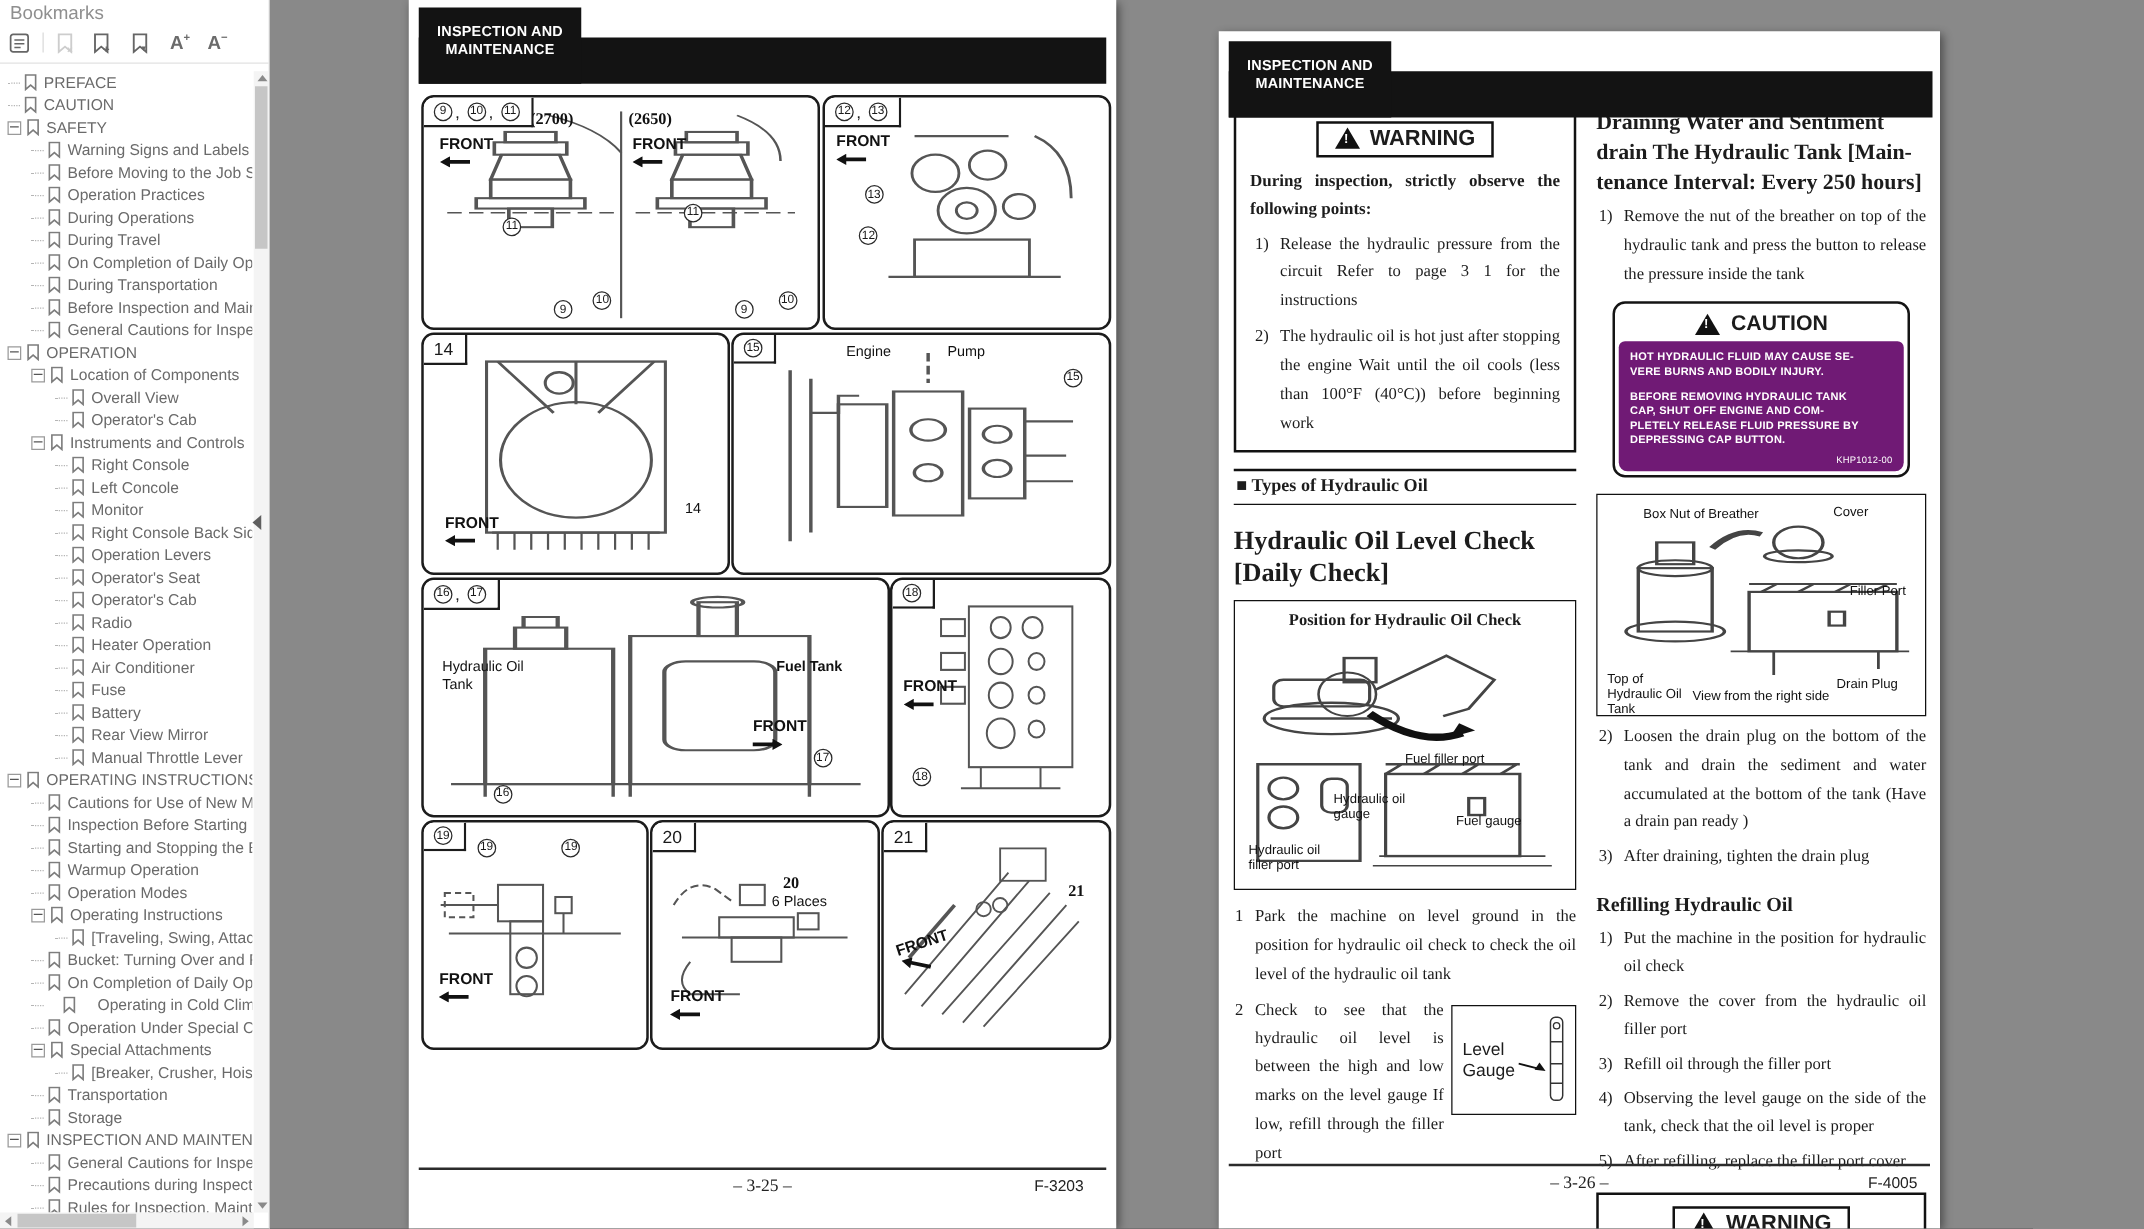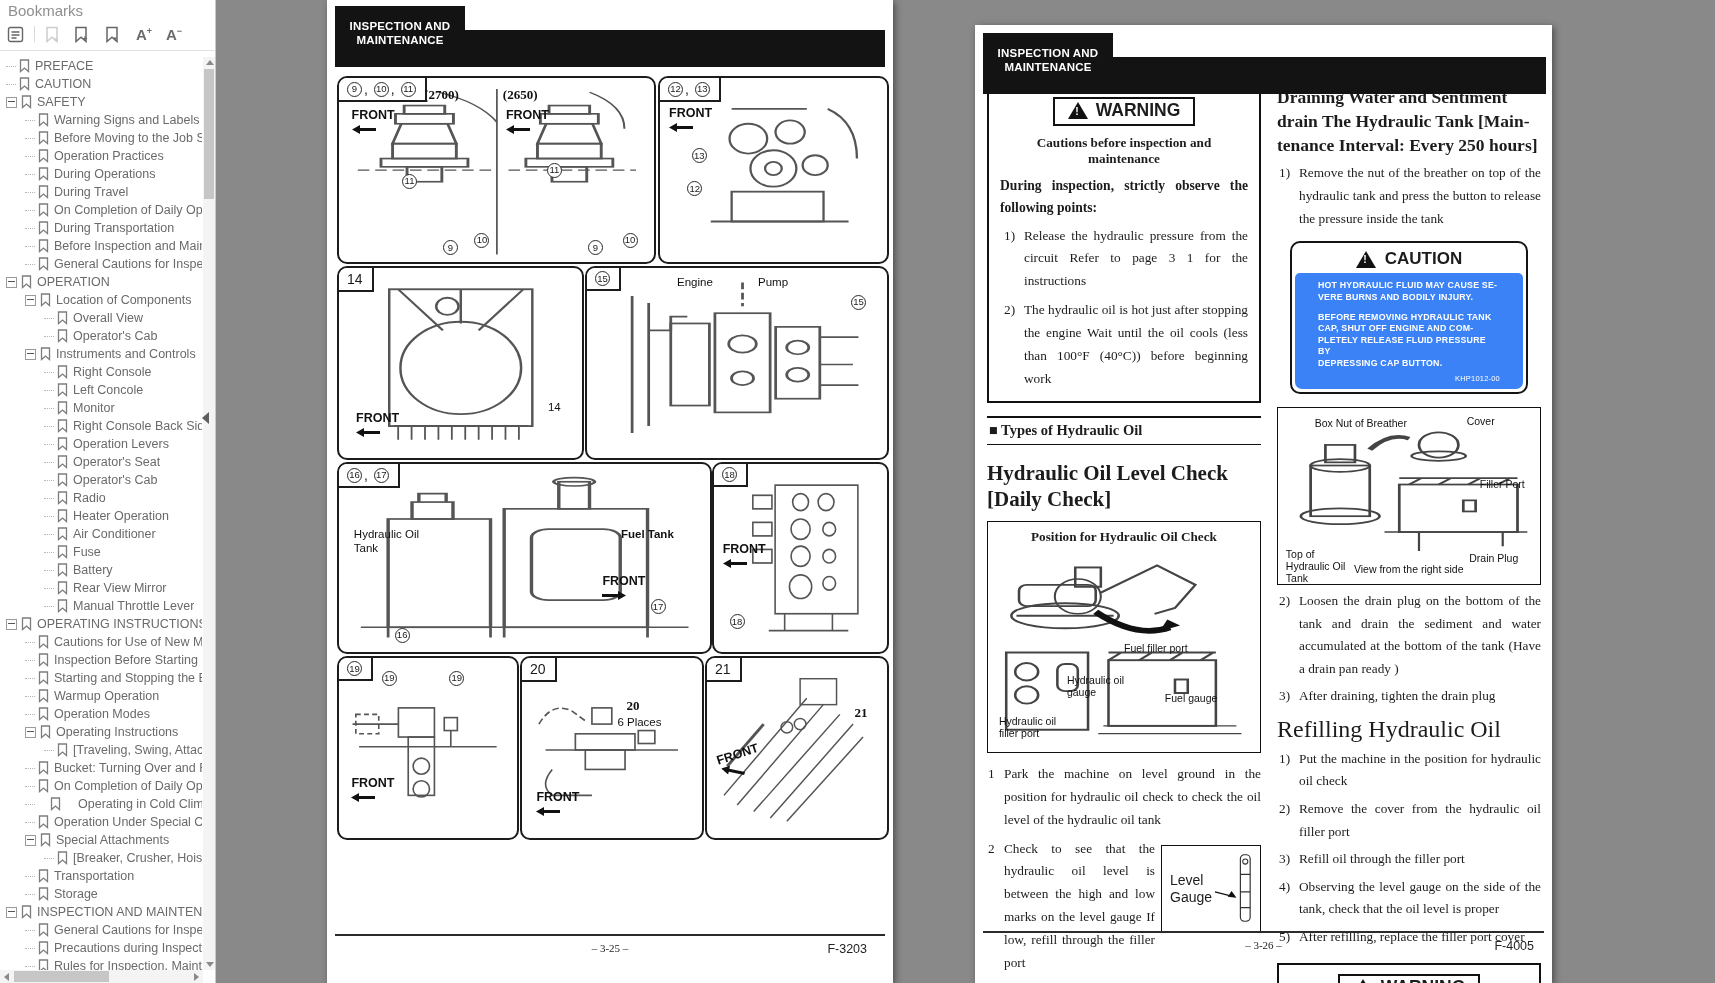--- a/index.html
+++ b/index.html
@@ -67,21 +67,21 @@
   .lbl{position:absolute;font-size:11.5px;color:#111;white-space:nowrap;z-index:2;line-height:1.2;}
   .lbl.b{font-family:"Liberation Serif","DejaVu Serif",serif;font-weight:bold;font-size:13px;}
   .front{position:absolute;font-weight:bold;font-size:12.5px;color:#111;z-index:2;line-height:1.1;}
   .front .farr{display:block;margin-top:2px;}
   .front.right .farr{transform:scaleX(-1);}
   .front.downleft{transform:rotate(-18deg);}
   .front.downleft .farr{transform:rotate(30deg);}
   .sk{position:absolute;left:4%;top:6%;width:92%;height:90%;z-index:1;}
 
   .pg-footer-line{position:absolute;left:8px;right:8px;border-top:2px solid #2b2b2b;}
-  .pg-no{position:absolute;font-family:"Liberation Serif","DejaVu Serif",serif;font-size:11px;color:#222;}
+  .pg-no{position:absolute;font-family:"Liberation Serif","DejaVu Serif",serif;font-size:14px;color:#222;}
   .pg-code{position:absolute;font-size:12.5px;color:#222;}
   #page-left .pg-footer-line{top:934px;}
   #page-left .pg-no{left:0;right:0;text-align:center;top:942px;}
   #page-left .pg-code{right:26px;top:942px;}
   #page-right .pg-footer-line{top:906px;}
   #page-right .pg-no{left:0;right:0;text-align:center;top:914px;}
   #page-right .pg-code{right:18px;top:914px;}
 
   
   .col{position:absolute;top:60px;font-family:"Liberation Serif","DejaVu Serif",serif;font-size:13.3px;color:#1c1c1c;}
@@ -113,28 +113,28 @@
   .steps .li .n{left:1px;}
   .steps .li.narrow{padding-right:106px;}
   .gaugefig{position:absolute;right:0;top:82px;width:100px;height:88px;border:1.5px solid #111;
             background:#fff;display:flex;align-items:center;padding:2px 2px 2px 8px;box-sizing:border-box;}
   .glbl{font-family:"Liberation Sans",sans-serif;font-size:14px;width:44px;line-height:1.25;}
 
   .dh-line{font-weight:bold;font-size:17.5px;line-height:1.38;text-align:justify;}
   .decal{border:2.5px solid #141414;border-radius:10px;width:234px;margin:11px auto 0;background:#fff;overflow:hidden;}
   .decal-head{display:flex;align-items:center;justify-content:center;gap:9px;padding:6px 0 4px;
               font-family:"Liberation Sans",sans-serif;font-weight:bold;font-size:17px;}
-  .decal-body{background:#3b82f6;color:#fff;margin:0 3px 3px;border-radius:5px 5px 7px 7px;
-              padding:7px 23px 5px;font-family:"Liberation Sans",sans-serif;font-weight:bold;
+  .decal-body{background:#701a75;color:#fff;margin:0 3px 3px;border-radius:5px 5px 7px 7px;
+              padding:7px 9px 5px;font-family:"Liberation Sans",sans-serif;font-weight:bold;
               font-size:8.8px;line-height:1.3;letter-spacing:.2px;}
   .dline{min-height:9px;}
   .decal-code{text-align:right;font-weight:normal;font-size:7.5px;margin-top:5px;}
   .breatherfig{height:176px;margin-top:13px;}
   .breatherfig .figsk{top:6%;height:90%;}
-  .refill-h{font-weight:normal;font-size:24px;margin:8px 0 4px;}
+  .refill-h{font-weight:bold;font-size:16px;margin:20px 0 4px;}
   .colR .li{padding-left:22px;margin-top:5px;line-height:1.7;}
   .colR .li .n{left:2px;}
   .warnbox2{border:2px solid #111;padding:9px 10px 10px;margin-top:14px;}
 </style>
 </head>
 <body>
 
 <div id="root">
 
   <div id="sidebar">
@@ -903,21 +903,20 @@
     <div class="hdr-title">Hydraulic Oil</div>
 
     <div class="col colL">
       <div class="warnbox">
         <div class="wtit">
             <span class="box">
               <span class="tri"></span>
               <span>WARNING</span>
             </span>
           </div>
-        <div class="w-sub">Cautions before inspection and maintenance</div>
         <div class="w-lead">During inspection, strictly observe the following points:</div>
         <div>
             <div class="li"><span class="n">1)</span><span class="t">Release the hydraulic pressure from the circuit  Refer to page 3 1 for the instructions</span></div>
             <div class="li"><span class="n">2)</span><span class="t">The hydraulic oil is hot just after stopping the engine  Wait until the oil cools (less than 100°F (40°C)) before beginning work</span></div>
           </div>
       </div>
       <div class="rule-h">■ Types of Hydraulic Oil</div>
       <div class="big-h">
         <div>Hydraulic Oil Level Check</div>
         <div>[Daily Check]</div>

